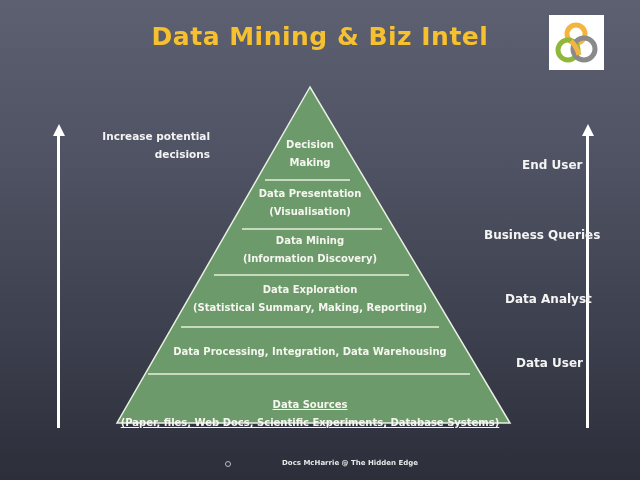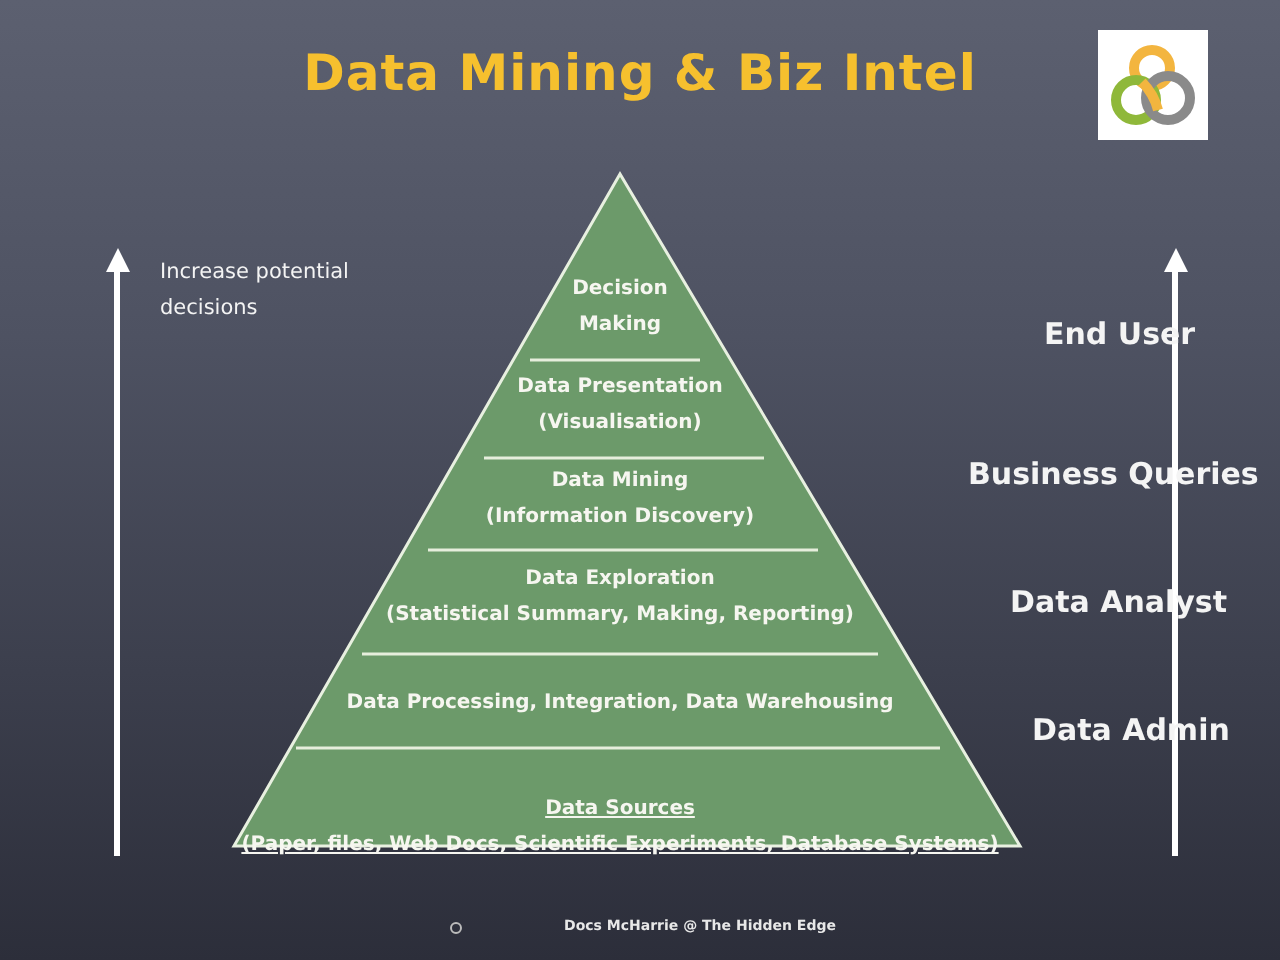--- a/index.html
+++ b/index.html
@@ -20,24 +20,24 @@
   }
   .logo svg { width: 55px; height: 55px; display: block; }
   .arrow { position: absolute; width: 3px; background: #ffffff; }
   .arrow-head {
     position: absolute; width: 0; height: 0;
     border-left: 6px solid transparent; border-right: 6px solid transparent;
     border-bottom: 12px solid #ffffff;
   }
   .left-caption {
     position: absolute; left: 80px; top: 127px; width: 130px;
-    text-align: left; font-size: 10.5px; font-weight: normal; line-height: 18px;
+    text-align: right; font-size: 10.5px; font-weight: bold; line-height: 18px;
   }
   .role {
-    position: absolute; font-size: 15px; font-weight: bold; white-space: nowrap;
+    position: absolute; font-size: 12px; font-weight: bold; white-space: nowrap;
   }
   .pyramid-svg { position: absolute; left: 0; top: 0; }
   .layer {
     position: absolute; text-align: center; font-size: 10px; font-weight: bold;
     line-height: 18px; color: #f6f6f0; white-space: nowrap;
   }
   .footer {
     position: absolute; top: 459px; left: 220px; width: 260px; text-align: center;
     font-size: 7px; color: #e8e8e8; font-weight: bold;
   }
@@ -105,16 +105,16 @@
 </div>
 
 <div class="layer" style="left:110px; width:400px; top:396px;text-decoration:underline;">
   <div>Data Sources</div>
   <div>(Paper, files, Web Docs, Scientific Experiments, Database Systems)</div>
 </div>
 
 <div class="role" style="left:522px; top:158px;">End User</div>
 <div class="role" style="left:484px; top:228px;">Business Queries</div>
 <div class="role" style="left:505px; top:292px;">Data Analyst</div>
-<div class="role" style="left:516px; top:356px;">Data Admin</div>
+<div class="role" style="left:516px; top:356px;">Data User</div>
 
 <div class="footer-dot"></div>
 <div class="footer">Docs McHarrie @ The Hidden Edge</div>
 
 </body></html>

